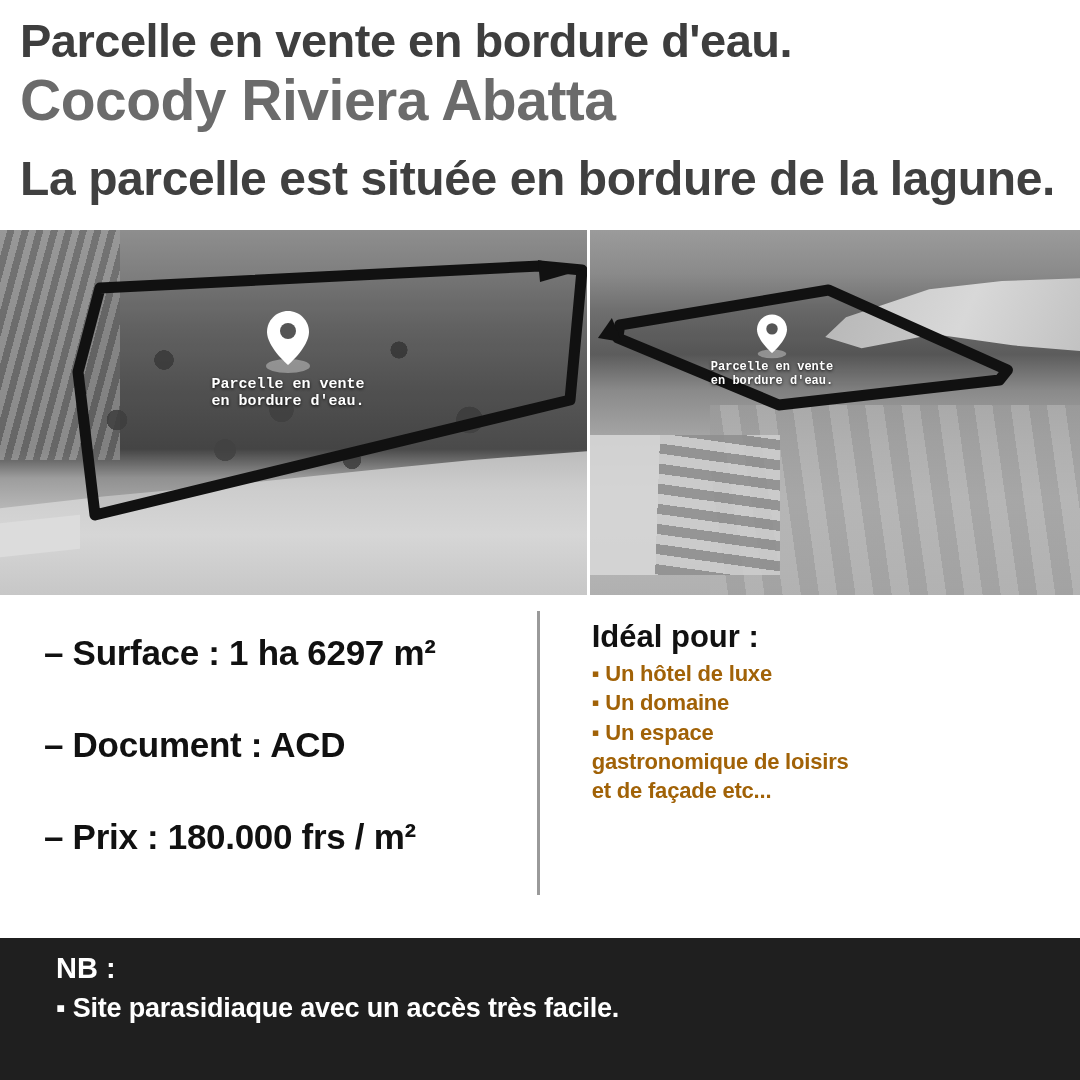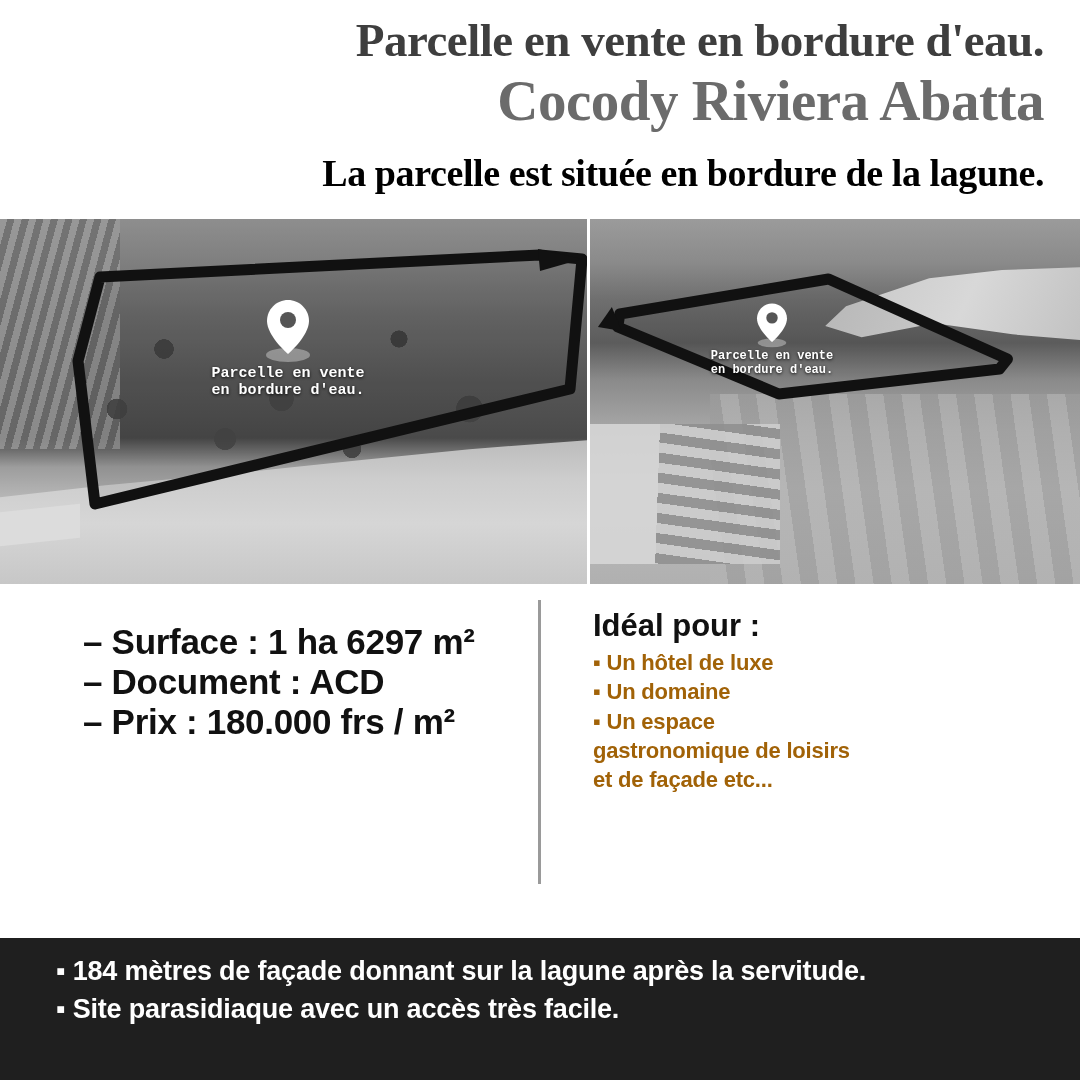--- a/index.html
+++ b/index.html
@@ -14,45 +14,44 @@
     position: relative;
     width: 1080px;
     height: 1080px;
     background: #ffffff;
     display: flex;
     flex-direction: column;
   }
 
   
   .header {
-    padding: 16px 36px 6px 20px;
-    text-align: right;
-    font-family: Liberation Serif, serif;
+    padding: 16px 12px 6px 20px;
+    text-align: left;
   }
   .title-1 {
     font-size: 47px;
     font-weight: bold;
     color: #3e3e3e;
     letter-spacing: -0.5px;
     line-height: 1.06;
     white-space: nowrap;
   }
   .title-2 {
     font-size: 57px;
     font-weight: bold;
     color: #6b6b6b;
     letter-spacing: -0.5px;
     line-height: 1.08;
     margin-top: 4px;
     white-space: nowrap;
   }
   .title-3 {
-    font-size: 38px;
-    font-weight: bold;
-    color: #000000;
+    font-size: 48px;
+    font-weight: bold;
+    color: #404040;
     letter-spacing: -0.4px;
     line-height: 1.1;
     margin-top: 22px;
     white-space: nowrap;
   }
 
   
   .photos {
     display: flex;
     width: 1080px;
@@ -149,24 +148,25 @@
 
   
   .details {
     display: flex;
     width: 1080px;
     height: 300px;
     padding-top: 16px;
   }
   .details-left {
     width: 572px;
-    padding: 22px 16px 0 83px;
+    padding: 22px 16px 0 44px;
     display: flex;
     flex-direction: column;
     justify-content: flex-start;
+    gap: 52px;
     border-right: 3px solid #9a9a9a;
   }
   .detail-line {
     font-size: 35px;
     font-weight: bold;
     color: #111;
     letter-spacing: -0.3px;
     white-space: nowrap;
   }
   .details-right {
@@ -280,17 +280,17 @@
       <div class="ideal-title">Idéal pour :</div>
       <div class="ideal-item">▪ Un hôtel de luxe</div>
       <div class="ideal-item">▪ Un domaine</div>
       <div class="ideal-item">▪ Un espace</div>
       <div class="ideal-item">gastronomique de loisirs</div>
       <div class="ideal-item">et de façade etc...</div>
     </div>
   </div>
 
   <div class="footer">
-    <div class="nb-item">▪ 184 mètres de façade donnant sur la lagune après la servitude.</div>
+    <div class="nb-title">NB :</div>
     <div class="nb-item">▪ Site parasidiaque avec un accès très facile.</div>
   </div>
 
 </div>
 
 </body></html>

